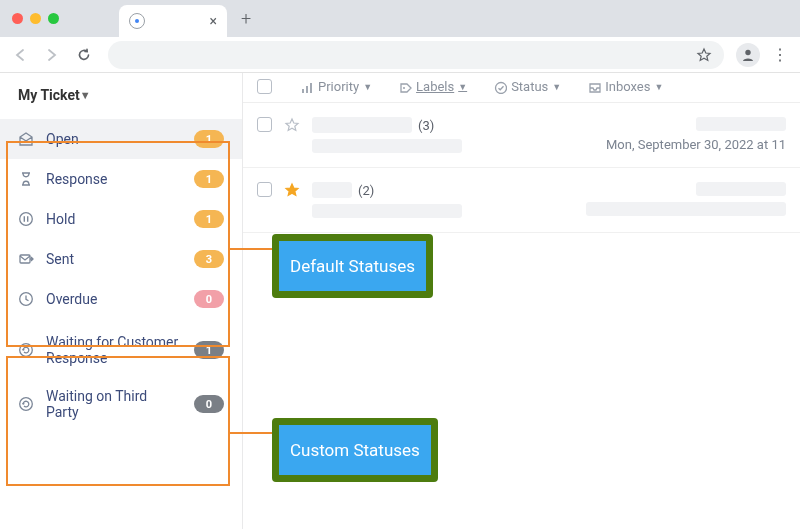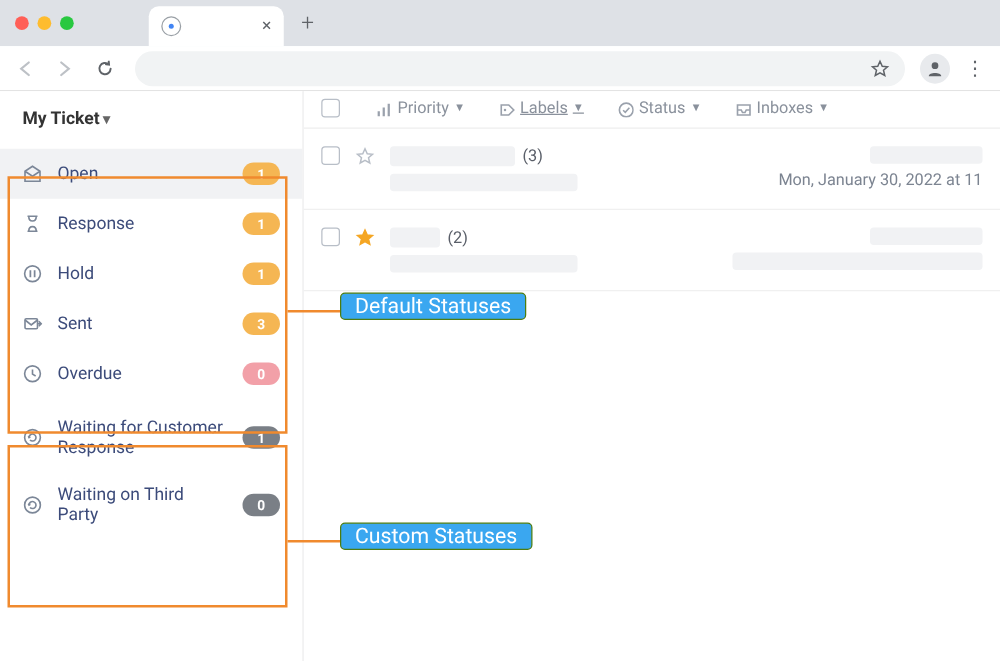--- a/index.html
+++ b/index.html
@@ -39,21 +39,21 @@
   .status-label { flex:1; color:#3c4b7a; font-size:14px; }
   .badge { min-width:30px; height:18px; border-radius:9px; display:flex; align-items:center; justify-content:center; font-size:11px; font-weight:700; color:#fff; padding:0 8px; }
   .badge.or { background:#f5b653; }
   .badge.rd { background:#f2a0a8; }
   .badge.gy { background:#7a7f86; }
 
   
   .anno-box { position:absolute; border:2px solid #f08a2e; pointer-events:none; }
 
   
-  .callout { position:absolute; background:#3aa7f0; color:#fff; font-size:17px; padding:0 11px; border-radius:4px; border:1px solid #4d7c0f; }
+  .callout { position:absolute; background:#3aa7f0; color:#fff; font-size:17px; padding:15px 11px; border-radius:4px; border:7px solid #4d7c0f; }
   .callout-line { position:absolute; height:2px; background:#f08a2e; }
 
   
   .main { flex:1; background:#fff; position:relative; overflow:hidden; }
   .list-header { display:flex; align-items:center; gap:2px; padding: 6px 14px 8px; color:#8a919c; font-size:13px; border-bottom:1px solid #eee; }
   .chk { width:15px; height:15px; border:1.5px solid #b8bec7; border-radius:3px; background:#fff; flex:none; }
   .hcol { display:flex; align-items:center; gap:4px; }
   .hcar { font-size:9px; }
 
   .ticket-row { display:flex; align-items:flex-start; gap:12px; padding:14px 14px; border-bottom:1px solid #f0f0f0; }
@@ -302,21 +302,21 @@
           </span>
           <div class="row-body">
             <div class="row-subject">
               <span class="redact" style="display:inline-block;width:100px;height:16px;"></span>
               <span class="row-count">(3)</span>
             </div>
             <div class="redact" style="width:150px;height:14px;margin-top:6px;"></div>
           </div>
           <div style="text-align:right;">
             <div class="redact" style="width:90px;height:14px;margin-left:auto;"></div>
-            <div class="row-date" style="margin-top:6px;">Mon, January 30, 2022 at 11</div>
+            <div class="row-date" style="margin-top:6px;">Mon, September 30, 2022 at 11</div>
           </div>
         </div>
         <div class="ticket-row">
           <div class="chk"></div>
           <span class="star-fill">
             <svg width="16" height="16">
               <path d="M8 2 L9.8 6 L14 6.4 L10.8 9.2 L11.8 13.4 L8 11.2 L4.2 13.4 L5.2 9.2 L2 6.4 L6.2 6 Z" fill="currentColor" stroke="currentColor" stroke-width="1.2"></path>
             </svg>
           </span>
           <div class="row-body">

